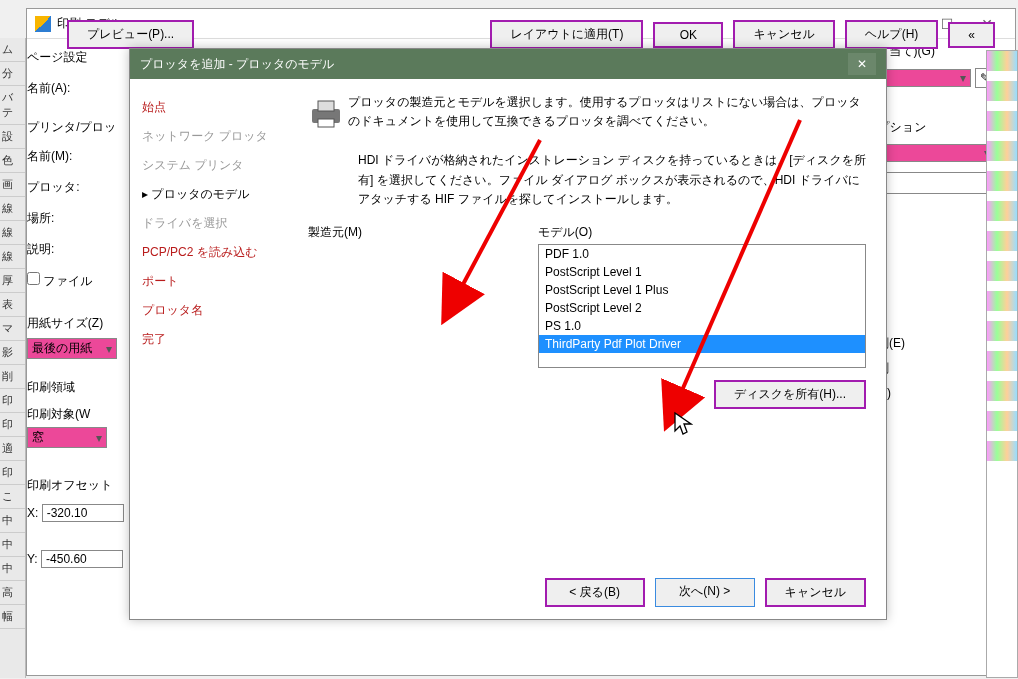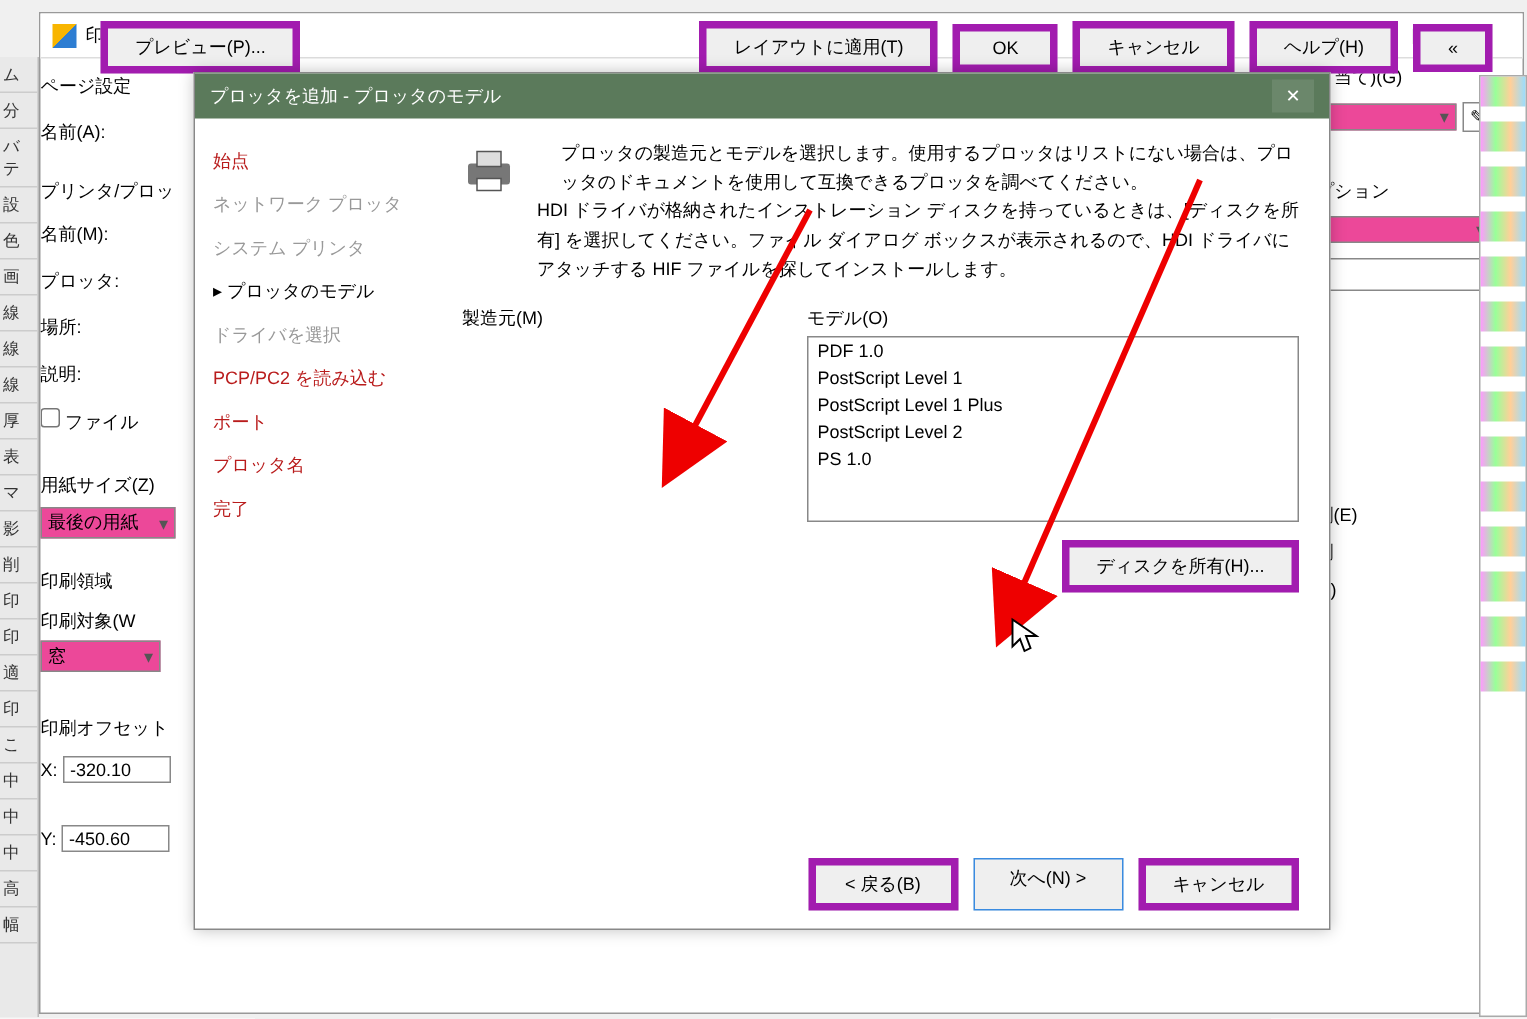--- a/index.html
+++ b/index.html
@@ -43,40 +43,40 @@
 .wizard-title .close { width: 28px; height: 22px; display:flex;align-items:center;justify-content:center; background: rgba(255,255,255,0.1); color:#fff; cursor: pointer; }
 
 .wizard-body { display: flex; height: calc(100% - 30px); }
 .wizard-sidebar { width: 158px; padding: 14px 10px; color:#000;}
 .wizard-sidebar .step { padding: 6px 2px; color:#b91c1c; }
 .wizard-sidebar .step.muted { color: #999; }
 .wizard-sidebar .step.active::before { content:"▸ "; }
 .wizard-sidebar .step.active { color:#000; font-weight: 500; }
 
 .wizard-main { flex: 1; padding: 14px 20px 12px; position: relative; }
-.wizard-main .desc-row { display:flex; gap: 30px; }
+.wizard-main .desc-row { display:flex; gap: 4px; margin-bottom: 20px;}
 .wizard-main .printer-icon { width: 36px; height: 36px; position: relative; margin-top:2px; }
 .printer-icon svg { width:36px; height:36px; }
 .wizard-main .desc { flex:1; line-height: 1.6; color:#000;}
 
 .lists-row { display:flex; gap: 20px; margin-top: 15px; }
 .list-col { flex: 1; }
 .list-col.small { flex: 0 0 210px; }
 .list-col .lbl { margin-bottom: 3px; display:block;}
 .listbox {
   border: 1px solid #888; height: 124px; overflow-y: scroll; background:#fff;
 }
 .listbox .item { padding: 2px 6px; cursor: default; }
 .listbox .item.selected { background: #1e90ff; color:#fff; }
 
 .support-text { margin-top: 8px; color:#000;}
 
 .disk-btn-wrap { display:flex; justify-content:flex-end; margin-top: 12px; }
 .btn {
-  border: 5px solid #a21caf; background: #efefef; padding: 4px 18px; cursor:pointer;
+  border: 2px solid #a21caf; background: #efefef; padding: 4px 18px; cursor:pointer;
   min-width: 70px; text-align:center;
 }
 
 .wizard-footer {
   position: absolute; left: 0; right: 0; bottom: 12px; padding: 0 20px;
   display:flex; justify-content:flex-end; gap: 10px;
 }
 .wizard-footer .btn { min-width: 100px; }
 
 
@@ -89,21 +89,21 @@
 .right-peek { position:absolute; right:20px; width:130px; }
 
 
 .arrow { position:absolute; pointer-events:none; }
 .arrow svg { overflow: visible; }
 
 
 .cursor { position:absolute; top: 411px; left: 673px; width:20px; height:26px; pointer-events:none; z-index:50;}
 .cursor svg { width:20px; height:26px; }
 
-.input-small{ border:1px solid #888; padding:1px 4px; background:#fff; width:72px;}
+.input-small{ border:1px solid #888; padding:1px 4px; background:#fff; width:82px;}
 .dropdown{ border:1px solid #888; background:#ec4899; padding:1px 4px; display:inline-flex; align-items:center; min-width:60px; justify-content:space-between;}
 .dropdown::after{content:"▾"; color:#555; margin-left:6px;}
 
 </style>
 </head>
 <body>
 
 <div class="left-strip">
   <span>ム</span>
   <span>分</span>
@@ -246,20 +246,21 @@
           <span class="lbl">製造元(M)</span>
         </div>
         <div class="list-col">
           <span class="lbl">モデル(O)</span>
           <div class="listbox" id="model-list">
               <div class="item">PDF 1.0</div>
               <div class="item">PostScript Level 1</div>
               <div class="item">PostScript Level 1 Plus</div>
               <div class="item">PostScript Level 2</div>
               <div class="item">PS 1.0</div>
+              <div class="item selected">ThirdParty Pdf Plot Driver</div>
             </div>
         </div>
       </div>
 
 
       <div class="disk-btn-wrap">
         <span class="btn">ディスクを所有(H)...</span>
       </div>
 
       <div class="wizard-footer">

